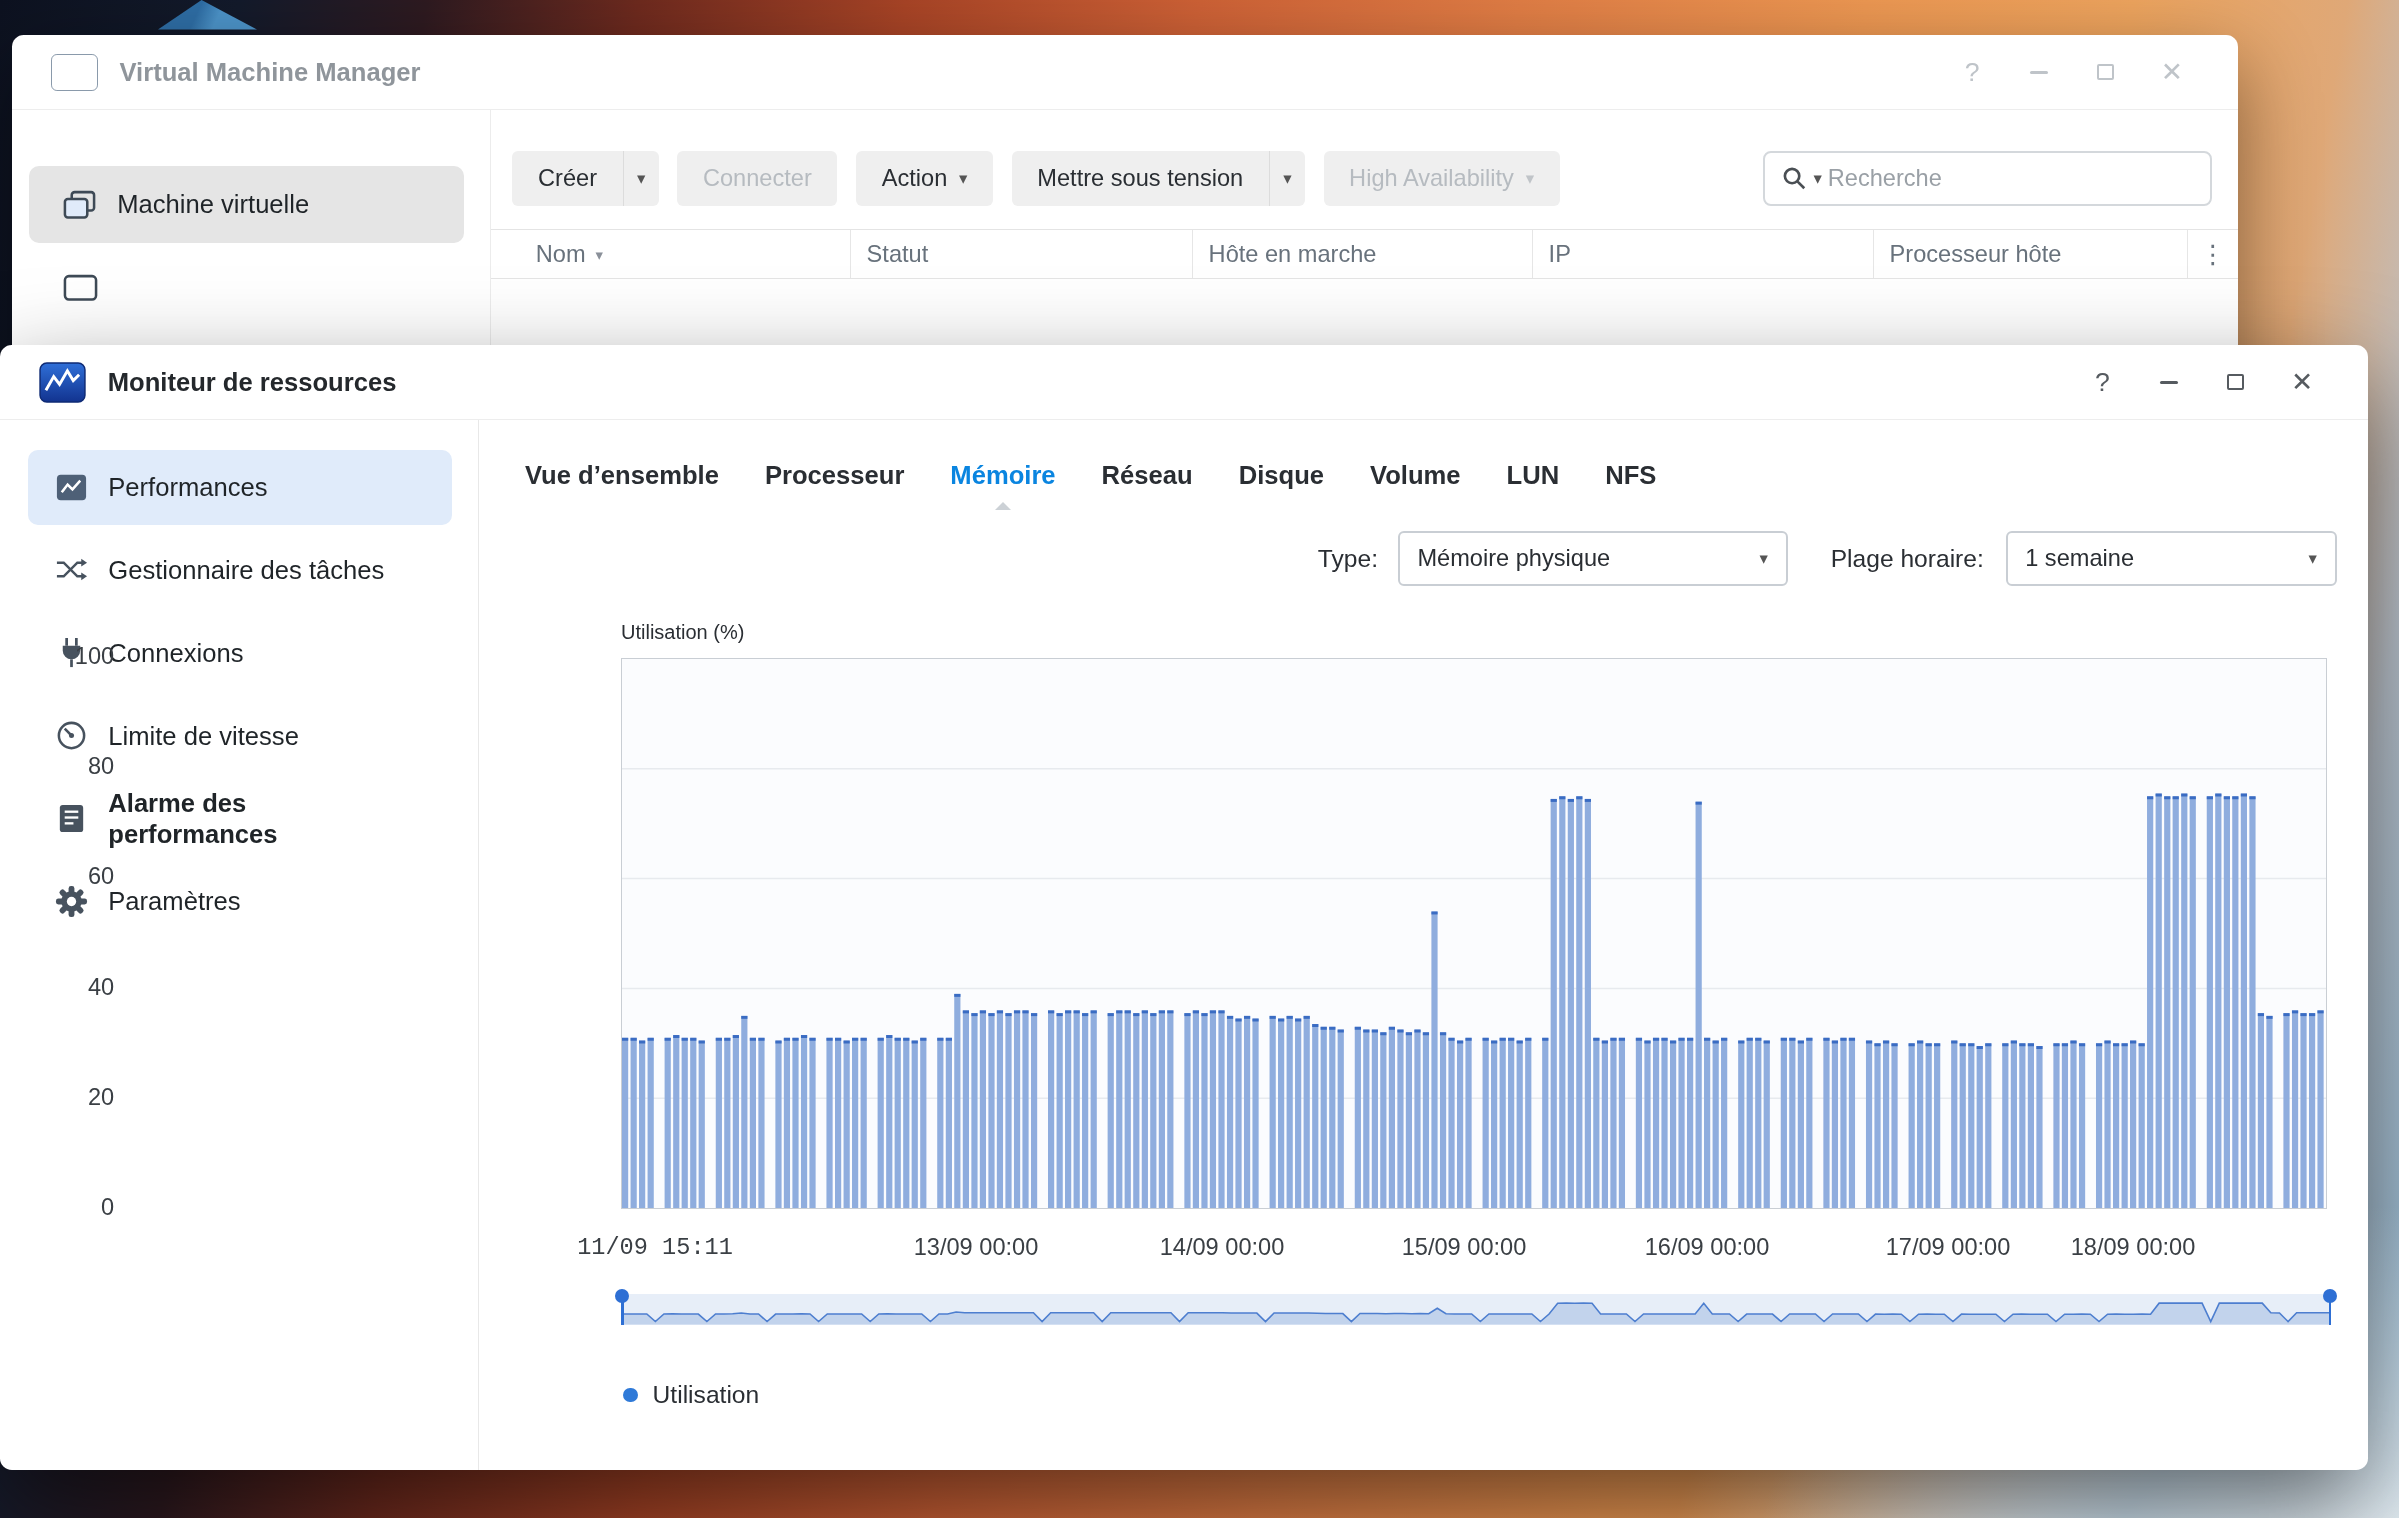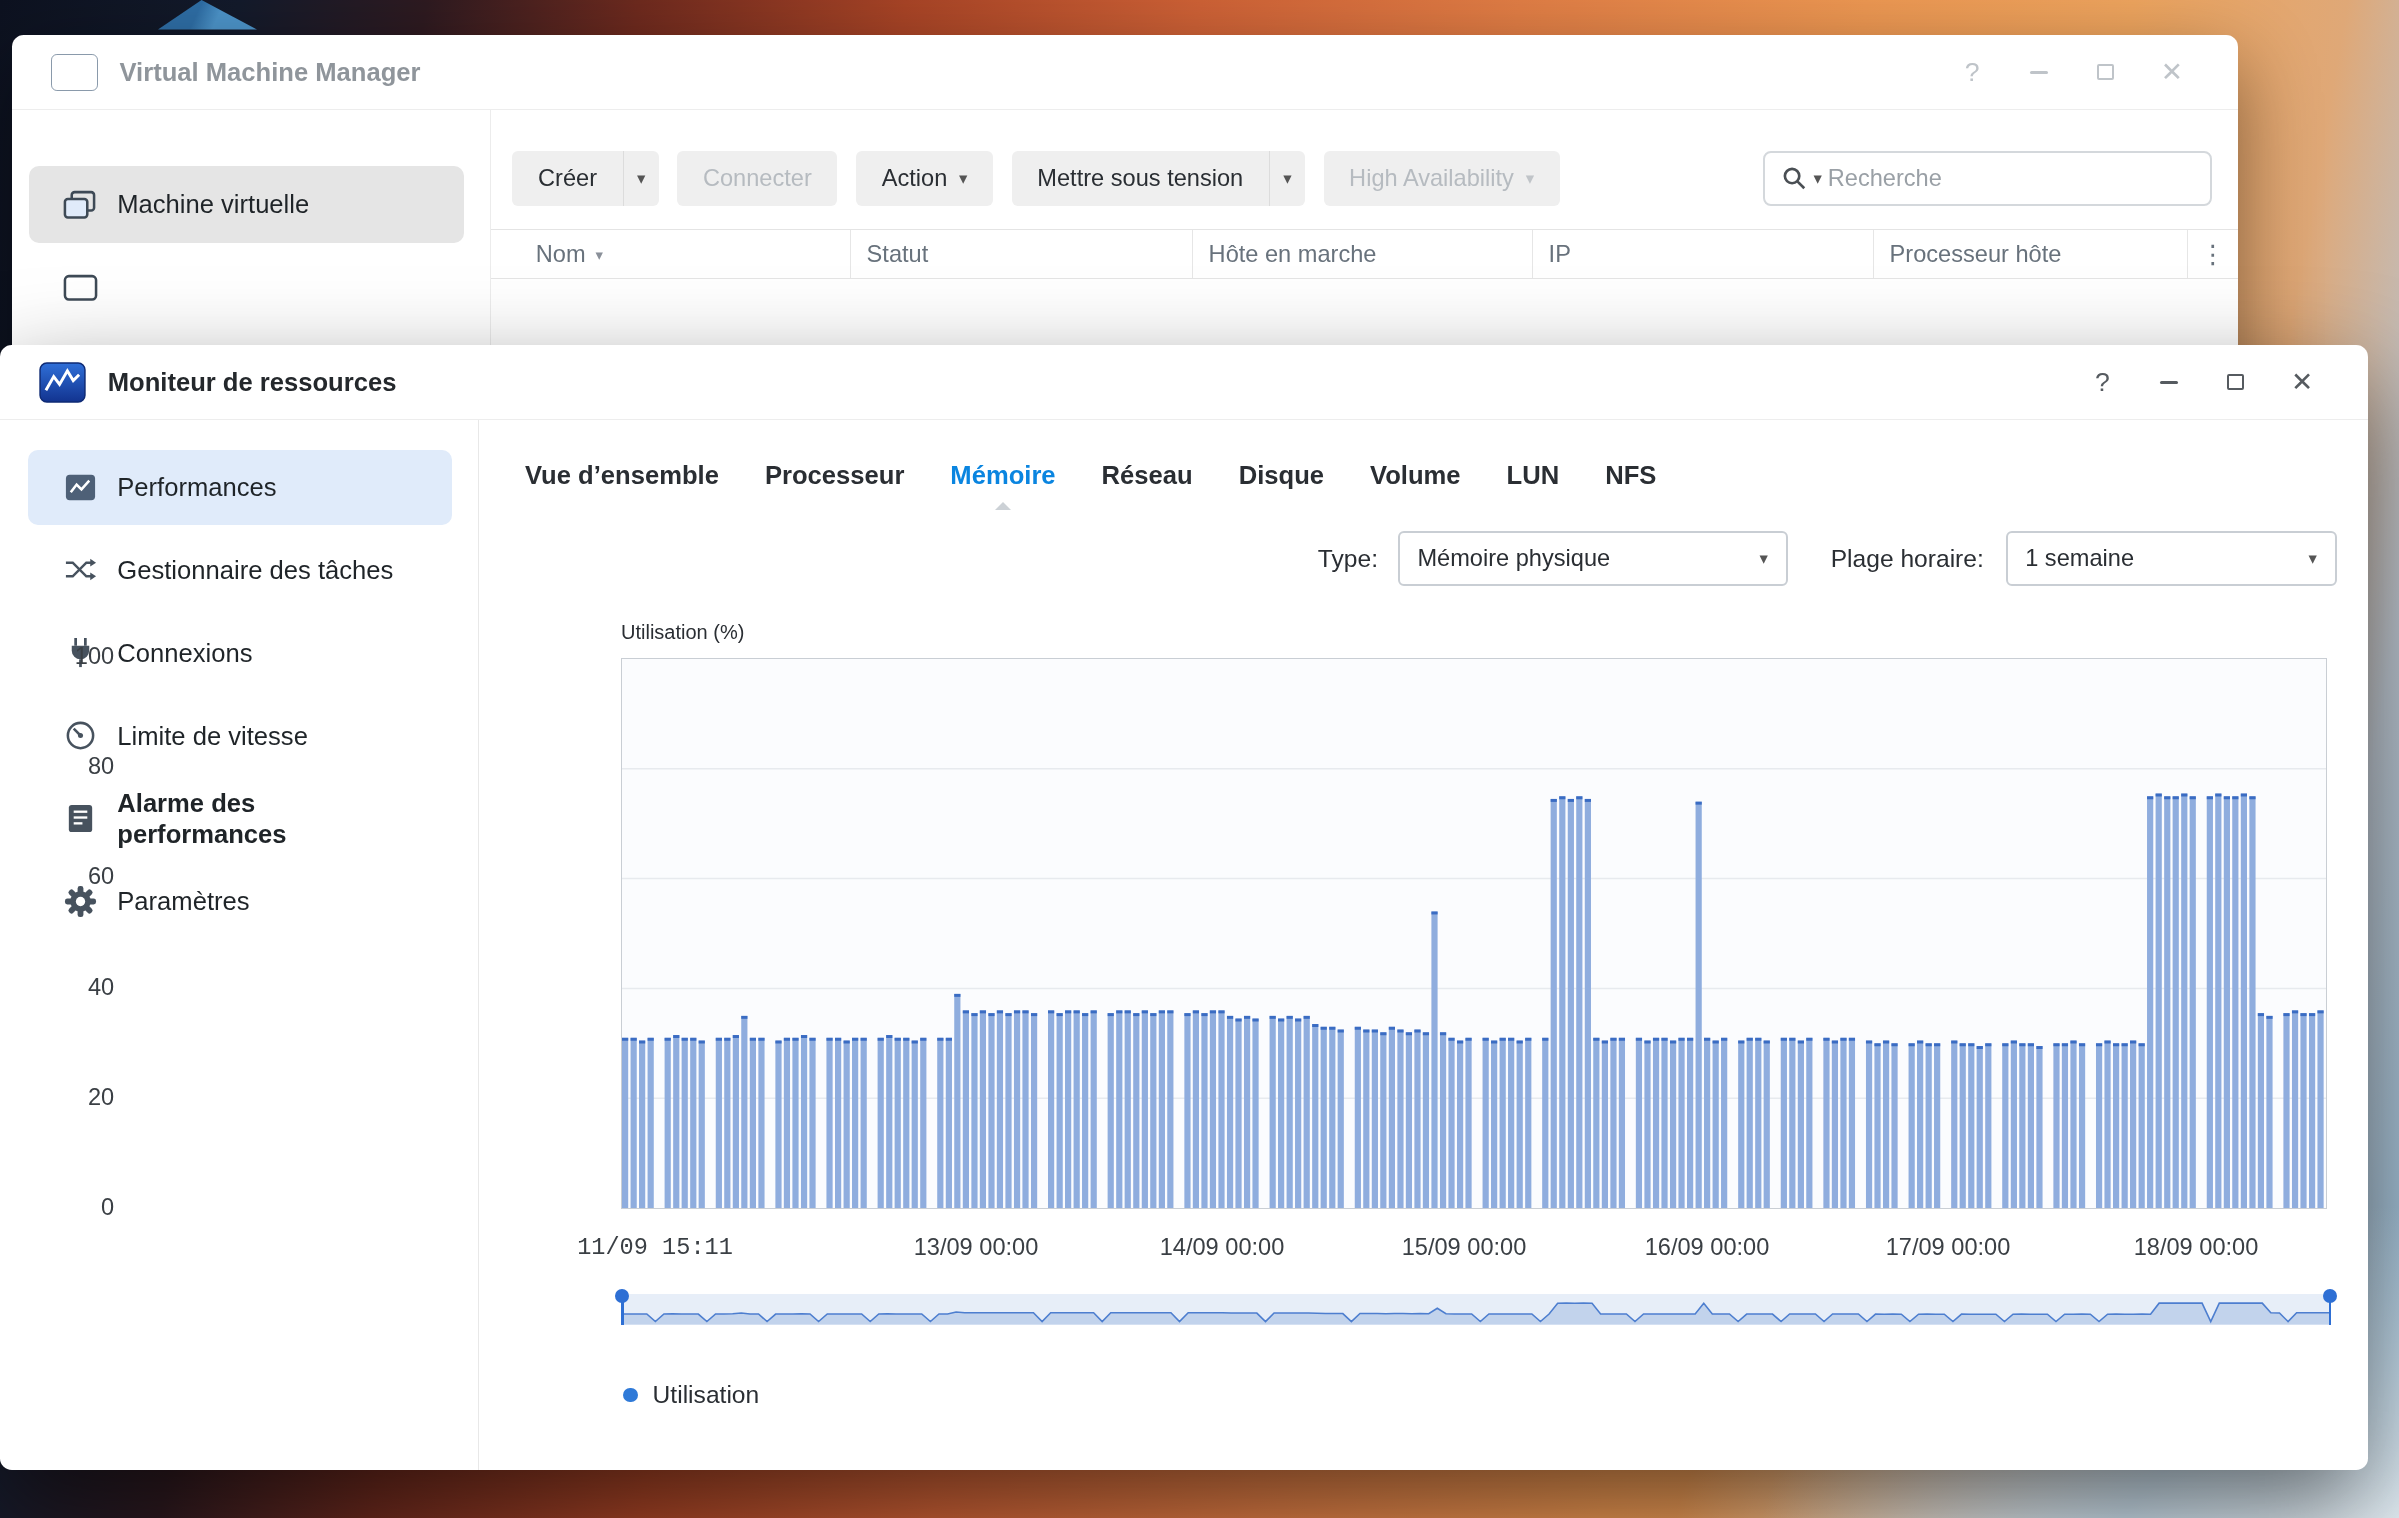--- a/index.html
+++ b/index.html
@@ -80,21 +80,21 @@
   
   #rm { left:0; top:345px; width:2368px; height:1125px; z-index:2;
     box-shadow:0 39px 99px rgba(0,0,0,.55); }
   #rm .title { color:#24282c; }
   #rm .wc { color:#565b60; }
   .rm-appicon { width:47px; height:41px; }
   .rm-body { position:relative; height:1050px; }
   .rm-sidebar { position:absolute; left:0; top:0; bottom:0; width:479px;
     border-right:1px solid #e8e8e8; padding-top:29.6px; }
   .rm-item { display:flex; align-items:center; gap:19.7px; margin:0 25.6px 7.9px 27.6px;
-    padding-left:35px; min-height:75px; border-radius:9.9px; font-size:25.6px; color:#1f2428;
+    padding-left:26px; min-height:75px; border-radius:9.9px; font-size:25.6px; color:#1f2428;
     cursor:pointer; line-height:30.5px; }
   .rm-item.selected { background:#e0ebfa; }
   .label-narrow { width:197px;font-weight:bold; }
 
   .rm-tabs { position:absolute; left:525px; top:30.5px; height:39px; display:flex;
     align-items:flex-end; gap:46px; }
   .tab { position:relative; font-size:25.6px; font-weight:bold; color:#2a2e33; cursor:pointer; }
   .tab.active { color:#0a85e0; }
   .tab.active::after { content:""; position:absolute; left:50%; bottom:-20.7px;
     transform:translateX(-50%); width:0; height:0;
@@ -707,21 +707,21 @@
           <rect x="1723.3" y="357.8" width="6.3" height="3" fill="#3a6cc3"></rect>
         </svg>
     </div>
     <div class="xlabels" id="xlabels">
         <span style="left: 34px; font-family: Liberation Mono, monospace;">11/09 15:11</span>
         <span style="left: 355px;">13/09 00:00</span>
         <span style="left: 601px;">14/09 00:00</span>
         <span style="left: 843px;">15/09 00:00</span>
         <span style="left: 1086px;">16/09 00:00</span>
         <span style="left: 1327px;">17/09 00:00</span>
-        <span style="left: 1575px; text-align: center;">18/09 00:00</span>
+        <span style="left: 1512px; text-align: center;">18/09 00:00</span>
       </div>
 
     <div class="scrubber">
       <svg id="mini-svg" preserveAspectRatio="none" viewBox="0 0 1736 31">
           <polygon points="0,31 0.0,20.3 8.7,20.3 17.4,20.4 26.2,20.3 34.9,28.0 43.6,20.3 52.3,20.1 61.1,20.3 69.8,20.3 78.5,20.4 87.2,28.0 96.0,20.3 104.7,20.3 113.4,20.1 122.1,19.3 130.9,20.3 139.6,20.3 148.3,28.0 157.0,20.4 165.7,20.3 174.5,20.3 183.2,20.1 191.9,20.3 200.6,28.0 209.4,20.3 218.1,20.3 226.8,20.4 235.5,20.3 244.3,20.3 253.0,28.0 261.7,20.3 270.4,20.1 279.2,20.3 287.9,20.3 296.6,20.4 305.3,20.3 314.1,28.0 322.8,20.3 331.5,20.3 340.2,18.3 348.9,19.0 357.7,19.1 366.4,19.0 375.1,19.1 383.8,19.0 392.6,19.1 401.3,19.0 410.0,19.0 418.7,19.1 427.5,28.0 436.2,19.0 444.9,19.1 453.6,19.0 462.4,19.0 471.1,19.1 479.8,19.0 488.5,28.0 497.2,19.1 506.0,19.0 514.7,19.0 523.4,19.1 532.1,19.0 540.9,19.1 549.6,19.0 558.3,19.0 567.0,28.0 575.8,19.1 584.5,19.0 593.2,19.1 601.9,19.0 610.7,19.0 619.4,19.3 628.1,19.4 636.8,19.3 645.5,19.4 654.3,28.0 663.0,19.3 671.7,19.4 680.4,19.3 689.2,19.4 697.9,19.3 706.6,19.6 715.3,19.8 724.1,19.8 732.8,19.9 741.5,28.0 750.2,19.8 759.0,19.9 767.7,19.9 776.4,20.0 785.1,19.8 793.8,19.9 802.6,20.0 811.3,19.9 820.0,20.0 828.7,14.5 837.5,20.0 846.2,20.3 854.9,20.4 863.6,20.3 872.4,28.0 881.1,20.3 889.8,20.4 898.5,20.3 907.3,20.3 916.0,20.4 924.7,20.3 933.4,28.0 942.2,20.3 950.9,9.4 959.6,9.3 968.3,9.4 977.0,9.3 985.8,9.4 994.5,20.3 1003.2,20.4 1011.9,20.3 1020.7,20.3 1029.4,28.0 1038.1,20.3 1046.8,20.4 1055.6,20.3 1064.3,20.3 1073.0,20.4 1081.7,20.3 1090.5,20.3 1099.2,9.5 1107.9,20.3 1116.6,20.4 1125.3,20.3 1134.1,28.0 1142.8,20.4 1151.5,20.3 1160.2,20.3 1169.0,20.4 1177.7,28.0 1186.4,20.3 1195.1,20.3 1203.9,20.4 1212.6,20.3 1221.3,28.0 1230.0,20.3 1238.8,20.4 1247.5,20.3 1256.2,20.3 1264.9,28.0 1273.6,20.4 1282.4,20.5 1291.1,20.4 1299.8,20.5 1308.5,28.0 1317.3,20.5 1326.0,20.4 1334.7,20.5 1343.4,20.5 1352.2,28.0 1360.9,20.4 1369.6,20.5 1378.3,20.5 1387.1,20.6 1395.8,20.5 1404.5,28.0 1413.2,20.5 1421.9,20.4 1430.7,20.5 1439.4,20.5 1448.1,20.6 1456.8,28.0 1465.6,20.5 1474.3,20.5 1483.0,20.4 1491.7,20.5 1500.5,28.0 1509.2,20.5 1517.9,20.4 1526.6,20.5 1535.4,20.5 1544.1,20.4 1552.8,20.5 1561.5,9.3 1570.3,9.1 1579.0,9.3 1587.7,9.3 1596.4,9.1 1605.1,9.3 1613.9,28.0 1622.6,9.3 1631.3,9.1 1640.0,9.3 1648.8,9.3 1657.5,9.1 1666.2,9.3 1674.9,19.1 1683.7,19.3 1692.4,28.0 1701.1,19.1 1709.8,19.0 1718.6,19.1 1727.3,19.1 1736.0,19.0 1736,31" fill="rgba(110,150,210,0.30)"></polygon>
           <polyline points="0.0,20.3 8.7,20.3 17.4,20.4 26.2,20.3 34.9,28.0 43.6,20.3 52.3,20.1 61.1,20.3 69.8,20.3 78.5,20.4 87.2,28.0 96.0,20.3 104.7,20.3 113.4,20.1 122.1,19.3 130.9,20.3 139.6,20.3 148.3,28.0 157.0,20.4 165.7,20.3 174.5,20.3 183.2,20.1 191.9,20.3 200.6,28.0 209.4,20.3 218.1,20.3 226.8,20.4 235.5,20.3 244.3,20.3 253.0,28.0 261.7,20.3 270.4,20.1 279.2,20.3 287.9,20.3 296.6,20.4 305.3,20.3 314.1,28.0 322.8,20.3 331.5,20.3 340.2,18.3 348.9,19.0 357.7,19.1 366.4,19.0 375.1,19.1 383.8,19.0 392.6,19.1 401.3,19.0 410.0,19.0 418.7,19.1 427.5,28.0 436.2,19.0 444.9,19.1 453.6,19.0 462.4,19.0 471.1,19.1 479.8,19.0 488.5,28.0 497.2,19.1 506.0,19.0 514.7,19.0 523.4,19.1 532.1,19.0 540.9,19.1 549.6,19.0 558.3,19.0 567.0,28.0 575.8,19.1 584.5,19.0 593.2,19.1 601.9,19.0 610.7,19.0 619.4,19.3 628.1,19.4 636.8,19.3 645.5,19.4 654.3,28.0 663.0,19.3 671.7,19.4 680.4,19.3 689.2,19.4 697.9,19.3 706.6,19.6 715.3,19.8 724.1,19.8 732.8,19.9 741.5,28.0 750.2,19.8 759.0,19.9 767.7,19.9 776.4,20.0 785.1,19.8 793.8,19.9 802.6,20.0 811.3,19.9 820.0,20.0 828.7,14.5 837.5,20.0 846.2,20.3 854.9,20.4 863.6,20.3 872.4,28.0 881.1,20.3 889.8,20.4 898.5,20.3 907.3,20.3 916.0,20.4 924.7,20.3 933.4,28.0 942.2,20.3 950.9,9.4 959.6,9.3 968.3,9.4 977.0,9.3 985.8,9.4 994.5,20.3 1003.2,20.4 1011.9,20.3 1020.7,20.3 1029.4,28.0 1038.1,20.3 1046.8,20.4 1055.6,20.3 1064.3,20.3 1073.0,20.4 1081.7,20.3 1090.5,20.3 1099.2,9.5 1107.9,20.3 1116.6,20.4 1125.3,20.3 1134.1,28.0 1142.8,20.4 1151.5,20.3 1160.2,20.3 1169.0,20.4 1177.7,28.0 1186.4,20.3 1195.1,20.3 1203.9,20.4 1212.6,20.3 1221.3,28.0 1230.0,20.3 1238.8,20.4 1247.5,20.3 1256.2,20.3 1264.9,28.0 1273.6,20.4 1282.4,20.5 1291.1,20.4 1299.8,20.5 1308.5,28.0 1317.3,20.5 1326.0,20.4 1334.7,20.5 1343.4,20.5 1352.2,28.0 1360.9,20.4 1369.6,20.5 1378.3,20.5 1387.1,20.6 1395.8,20.5 1404.5,28.0 1413.2,20.5 1421.9,20.4 1430.7,20.5 1439.4,20.5 1448.1,20.6 1456.8,28.0 1465.6,20.5 1474.3,20.5 1483.0,20.4 1491.7,20.5 1500.5,28.0 1509.2,20.5 1517.9,20.4 1526.6,20.5 1535.4,20.5 1544.1,20.4 1552.8,20.5 1561.5,9.3 1570.3,9.1 1579.0,9.3 1587.7,9.3 1596.4,9.1 1605.1,9.3 1613.9,28.0 1622.6,9.3 1631.3,9.1 1640.0,9.3 1648.8,9.3 1657.5,9.1 1666.2,9.3 1674.9,19.1 1683.7,19.3 1692.4,28.0 1701.1,19.1 1709.8,19.0 1718.6,19.1 1727.3,19.1 1736.0,19.0" fill="none" stroke="#4d7ecf" stroke-width="1.6"></polyline>
         </svg>
       <div class="scrub-line sl-left"></div>
       <div class="scrub-dot sd-left"></div>
       <div class="scrub-line sl-right"></div>

